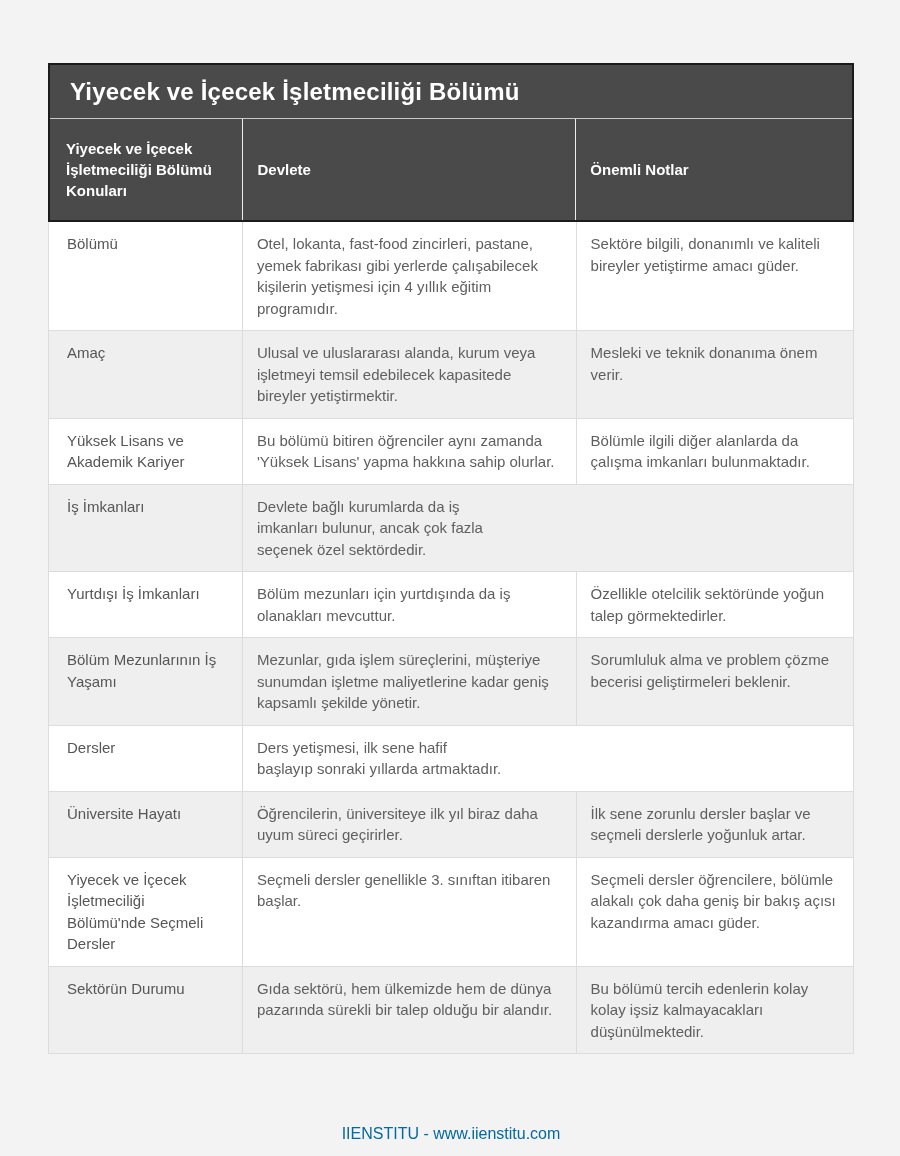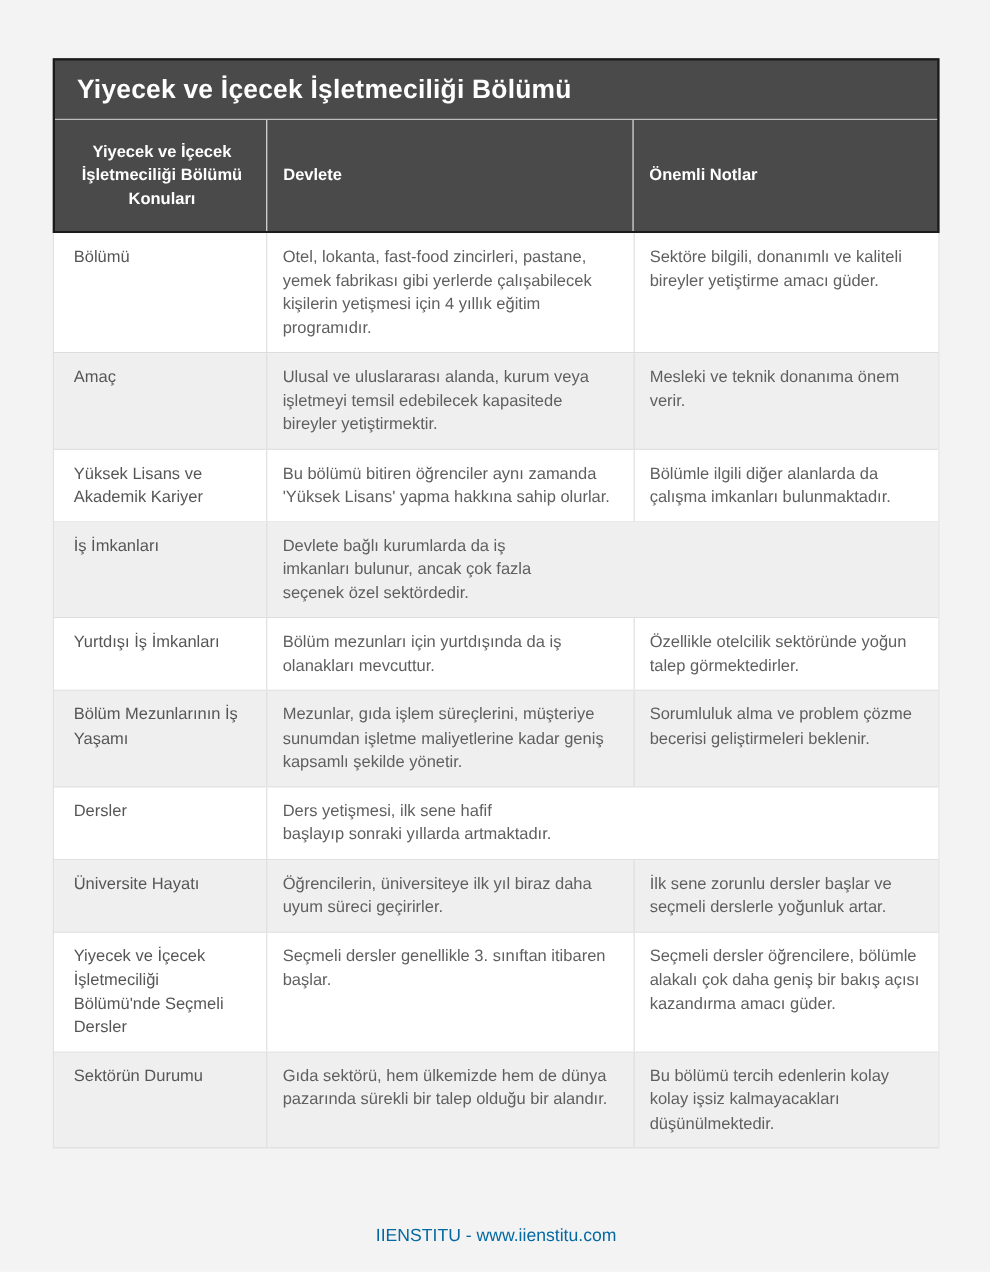--- a/index.html
+++ b/index.html
@@ -6,39 +6,39 @@
   html, body {
     width: 900px; height: 1156px;
     background: #f3f3f4;
     font-family: "Liberation Sans", "DejaVu Sans", sans-serif;
     overflow: hidden;
   }
   .page { width: 900px; height: 1156px; position: relative; }
 
   .doc {
     position: absolute;
-    left: 48px; top: 53px;
+    left: 48px; top: 63px;
     width: 806px;
   }
 
   
   .head-block {
     border: 2px solid #1b1b1b;
     background: #4a4a4a;
   }
   .title-bar {
     color: #ffffff;
     font-size: 24px;
     font-weight: bold;
     line-height: 32px;
     padding: 11px 20px 10px 20px;
     border-bottom: 1px solid #c9c9c9;
     letter-spacing: 0.2px;
   }
-  .header-row { display: flex; text-align: center; }
+  .header-row { display: flex; }
   .hcell {
     color: #ffffff;
     font-size: 15px;
     font-weight: bold;
     line-height: 21px;
     padding: 19px 14px;
     display: flex;
     align-items: center;
   }
   .hcell + .hcell { border-left: 1px solid #ededed; }

